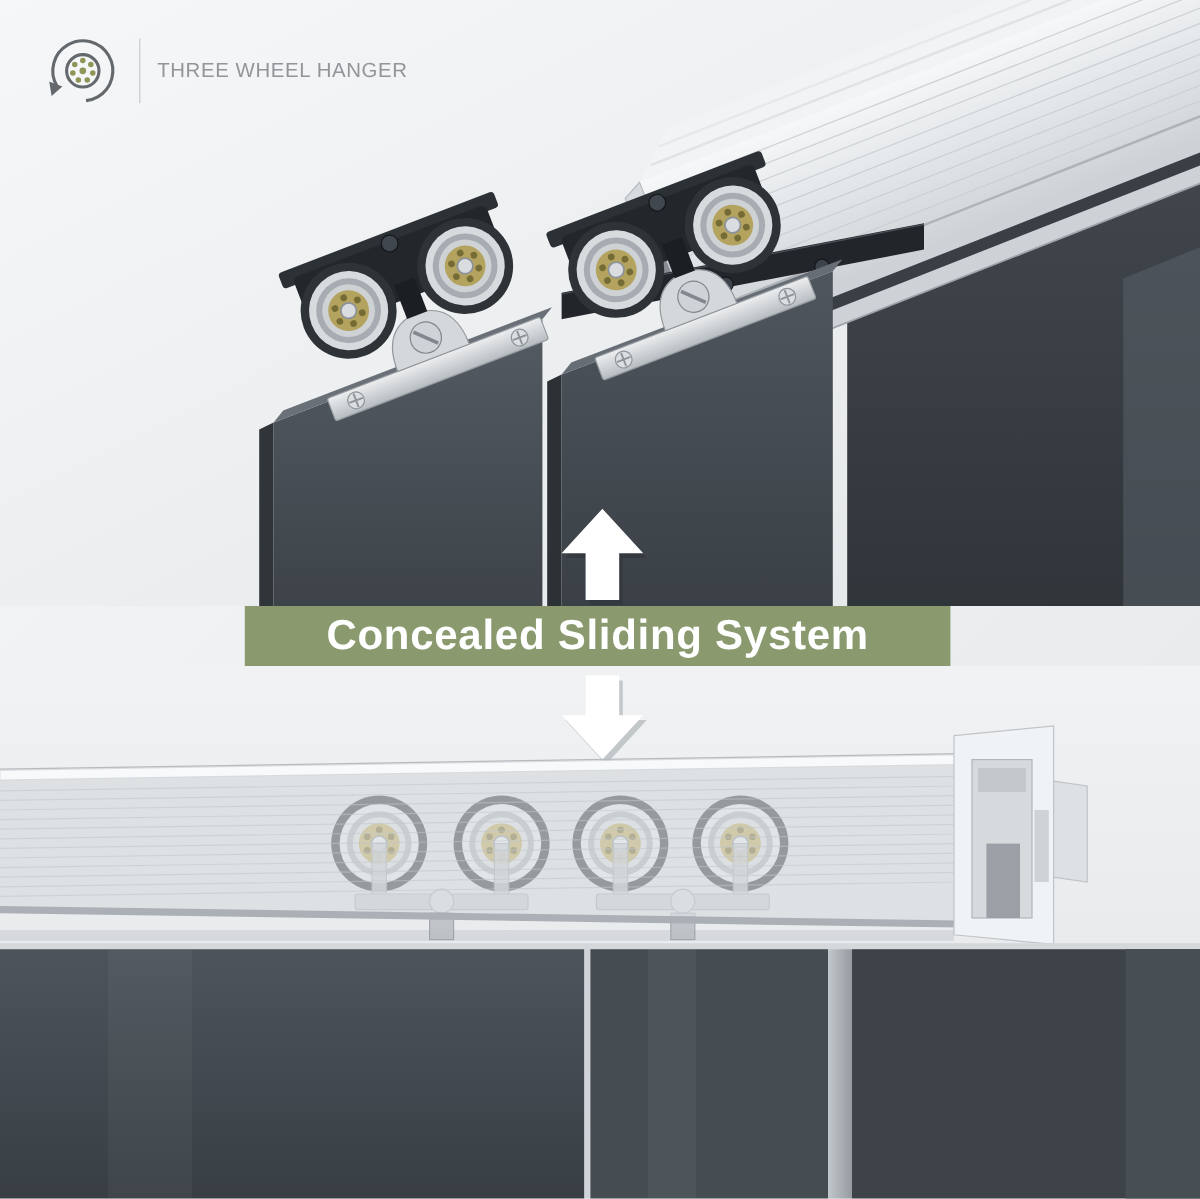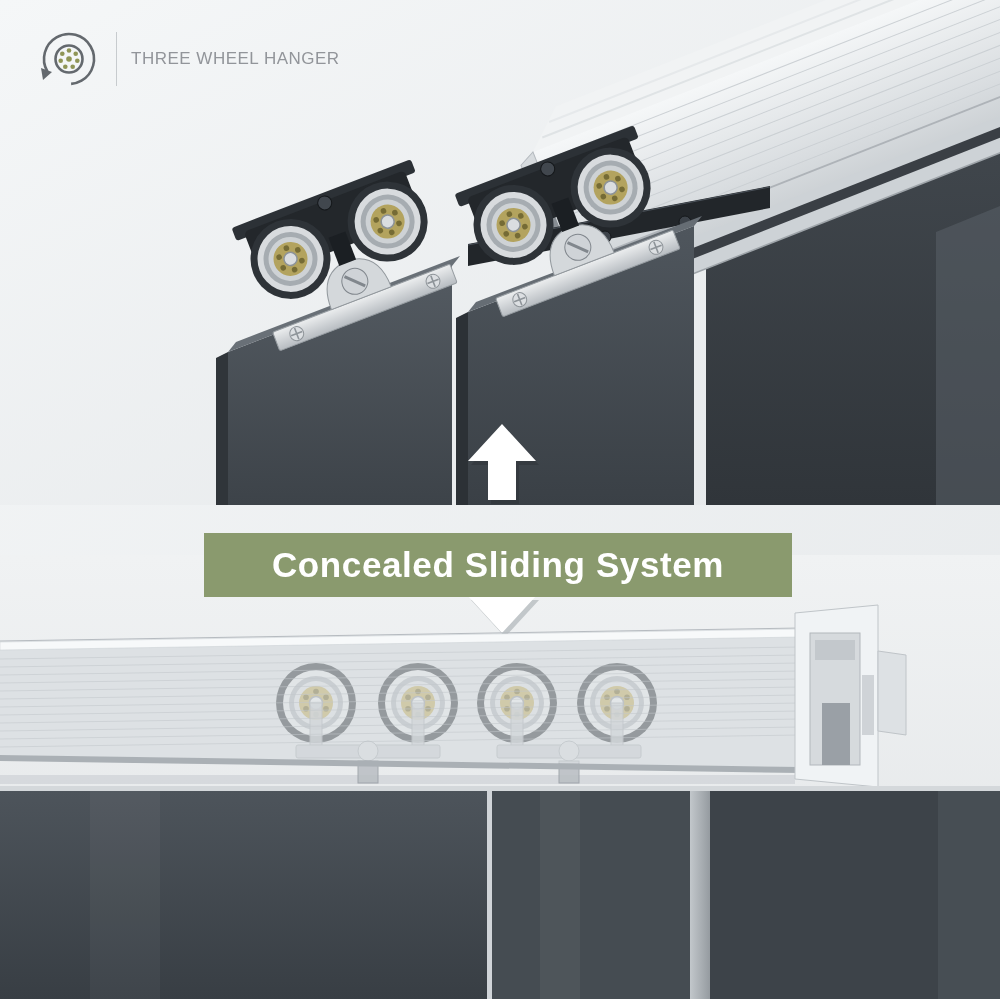--- a/index.html
+++ b/index.html
@@ -9,22 +9,22 @@
     background:#edeff1;
   }
   .page{position:relative;width:1000px;height:999px;background:linear-gradient(135deg,#f4f6f7 0%,#e6e9eb 100%)}
   svg{display:block}
   .top-illustration{position:absolute;left:0;top:0;z-index:1}
   .bottom-illustration{position:absolute;left:0;top:555px;z-index:1}
   .header{position:absolute;left:36px;top:26px;display:flex;align-items:center;gap:14px;z-index:6}
   .header .divider{width:1px;height:54px;background:#c7cbce}
   .header .lines{color:#92959a;font-size:17px;letter-spacing:.5px;line-height:28px;white-space:nowrap}
   .banner{
-    position:absolute;left:204px;top:505px;width:588px;height:64px;z-index:5;
-    background:#8a9a6e;display:flex;align-items:center;justify-content:center;margin-top:28px;
+    position:absolute;left:204px;top:505px;width:588px;height:50px;z-index:5;
+    background:#8a9a6e;display:flex;align-items:center;justify-content:center;
   }
   .banner span{color:#ffffff;font-size:35px;font-weight:bold;letter-spacing:.6px}
 </style>
 </head>
 <body>
 
 <div class="page">
 
   <div class="header">
     <svg width="66" height="66" viewBox="-33 -33 66 66">

